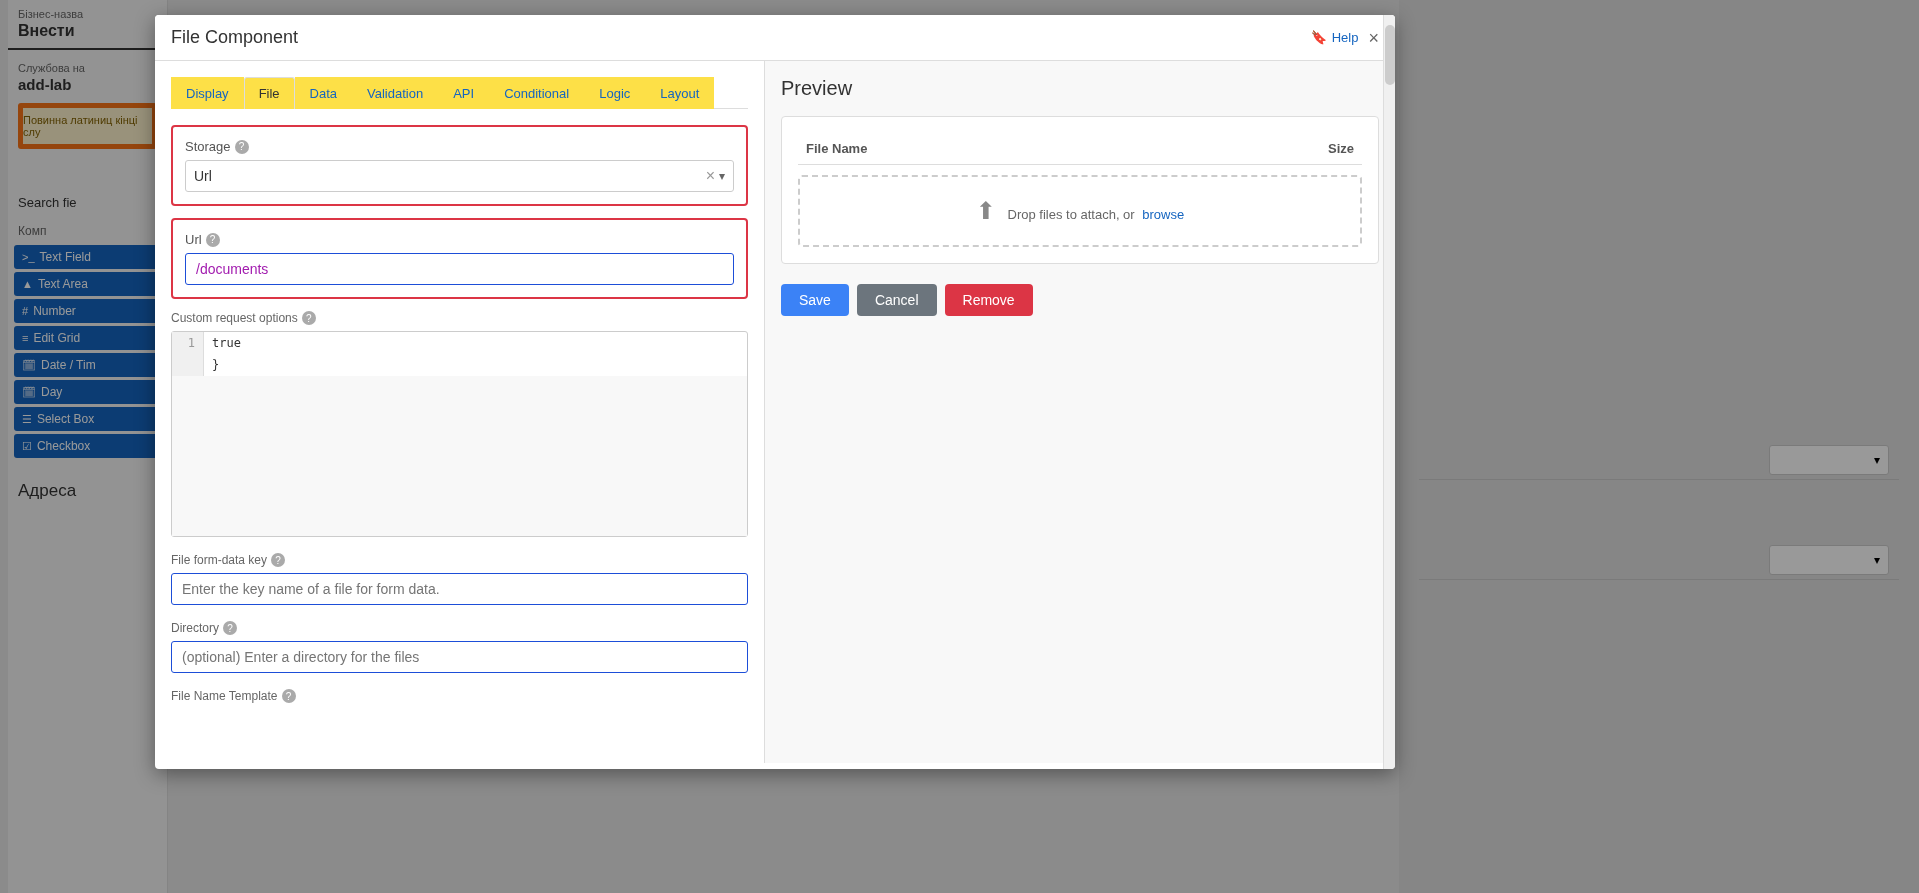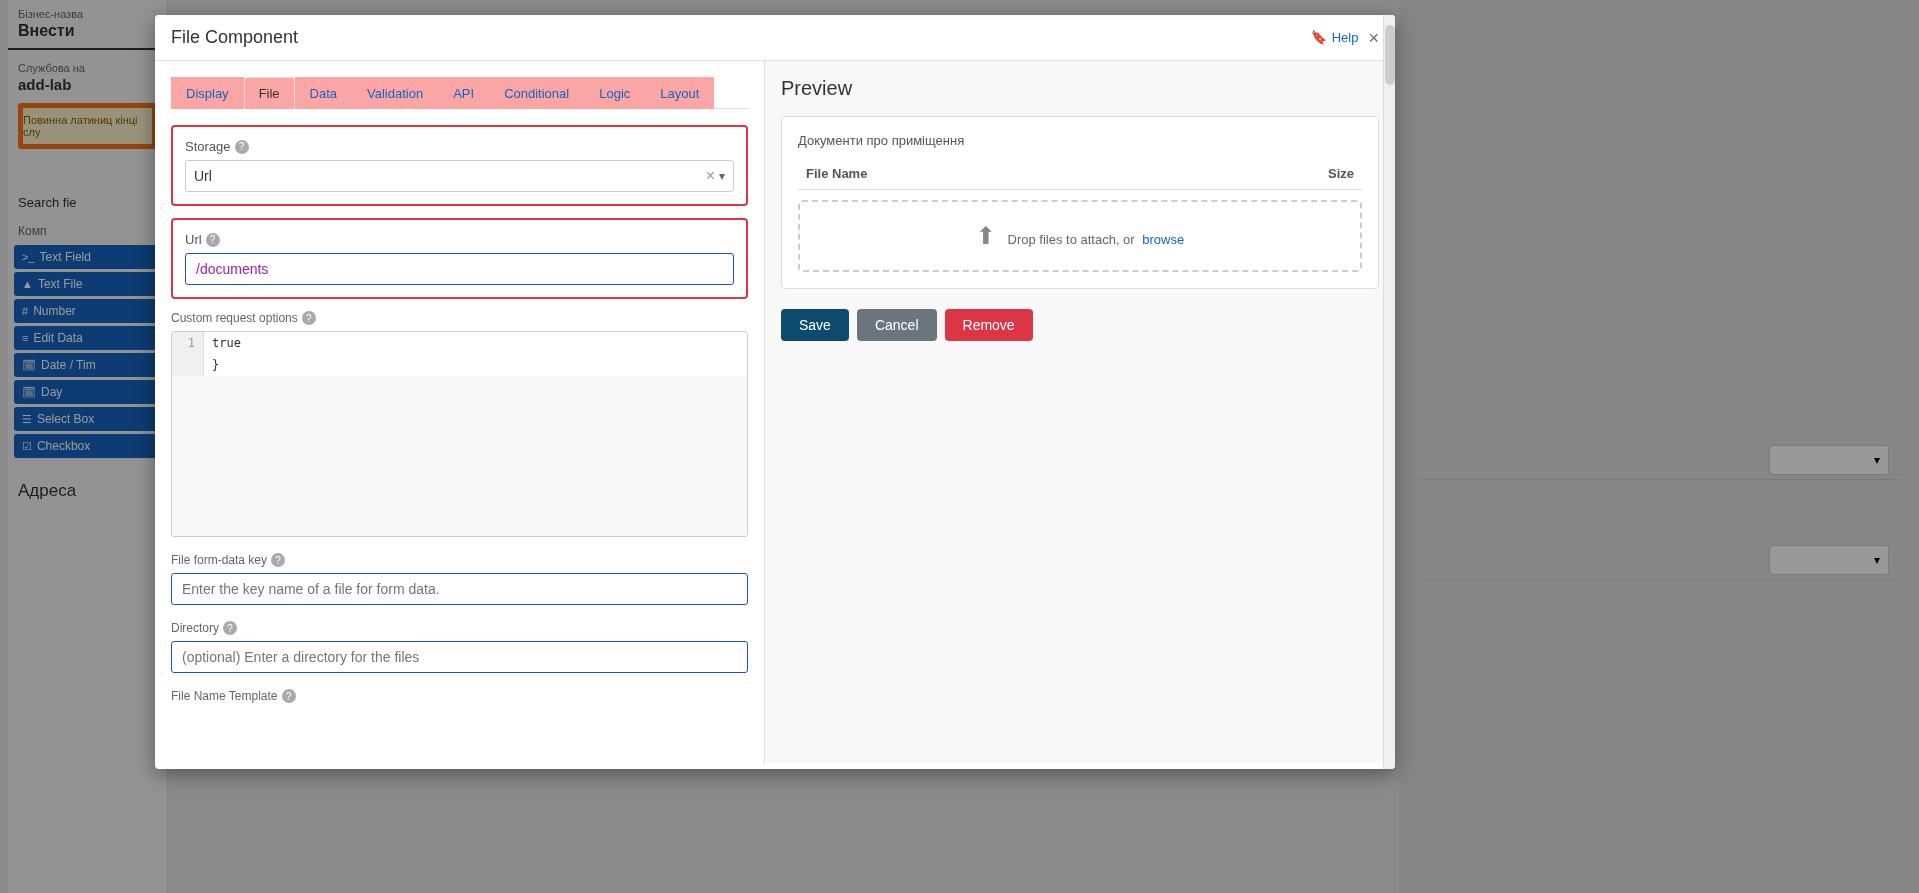--- a/index.html
+++ b/index.html
@@ -178,21 +178,21 @@
 
     .tab {
       padding: 8px 14px;
       cursor: pointer;
       color: #1565c0;
       font-size: 13px;
       border: 1px solid transparent;
       border-bottom: none;
       margin-bottom: -1px;
       text-decoration: none;
-      background: #fca5a5;
+      background: #fde047;
     }
 
     .tab.active {
       color: #333;
       border-color: #ddd;
       border-bottom-color: white;
       border-radius: 3px 3px 0 0;
     }
 
     
@@ -375,21 +375,21 @@
     }
 
     
     .action-buttons {
       display: flex;
       gap: 8px;
       margin-top: 8px;
     }
 
     .btn-save {
-      background: #0c4a6e;
+      background: #3b82f6;
       color: white;
       border: none;
       padding: 8px 18px;
       border-radius: 4px;
       cursor: pointer;
       font-size: 14px;
     }
 
     .btn-cancel {
       background: #6c757d;
@@ -473,29 +473,29 @@
   </div>
 
   <div style="padding: 4px 10px; font-size: 12px; color: #666;">Комп</div>
 
   <div class="component-item">
     <span class="icon">&gt;_</span>
     <span>Text Field</span>
   </div>
   <div class="component-item">
     <span class="icon">▲</span>
-    <span>Text File</span>
+    <span>Text Area</span>
   </div>
   <div class="component-item">
     <span class="icon">#</span>
     <span>Number</span>
   </div>
   <div class="component-item">
     <span class="icon">≡</span>
-    <span>Edit Data</span>
+    <span>Edit Grid</span>
   </div>
   <div class="component-item">
     <span class="icon">🗓</span>
     <span>Date / Tim</span>
   </div>
   <div class="component-item">
     <span class="icon">🗓</span>
     <span>Day</span>
   </div>
   <div class="component-item">
@@ -617,21 +617,20 @@
           <span>File Name Template</span>
           <span class="help-icon">?</span>
         </div>
       </div>
     </div>
 
     <div class="modal-right">
       <div class="preview-title">Preview</div>
 
       <div class="preview-content">
-        <div class="preview-field-label">Документи про приміщення</div>
 
         <table class="file-table">
           <thead>
             <tr>
               <th>File Name</th>
               <th>Size</th>
             </tr>
           </thead>
           <tbody>
           </tbody>

